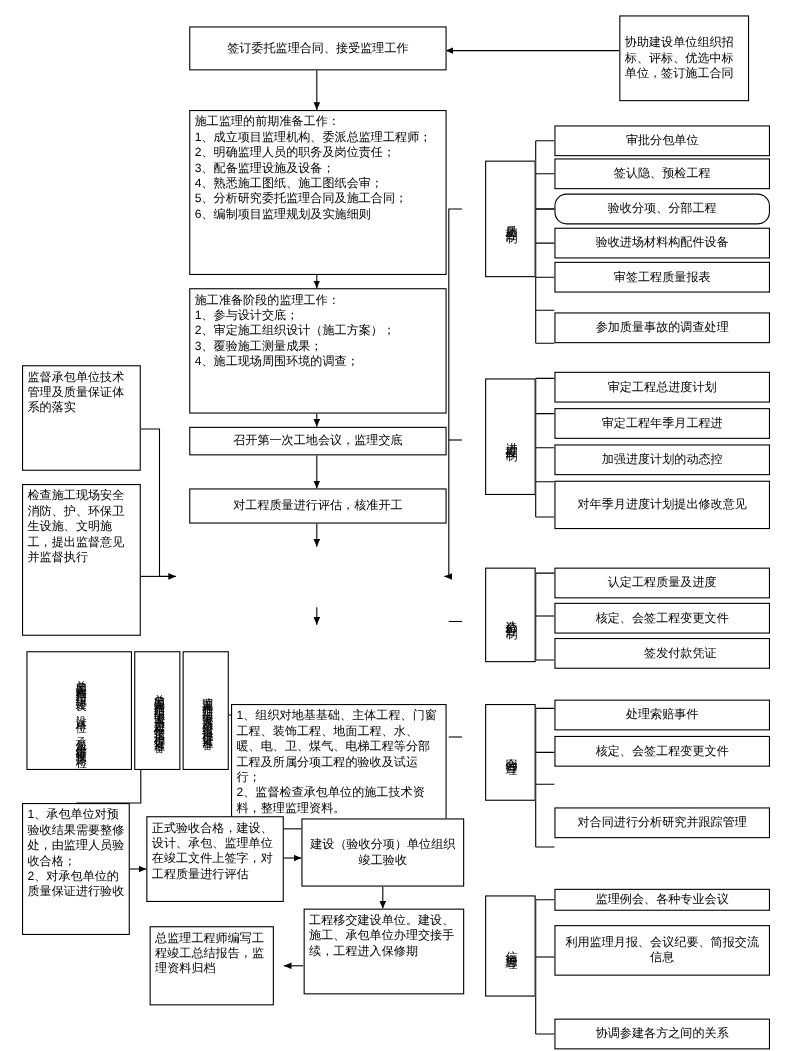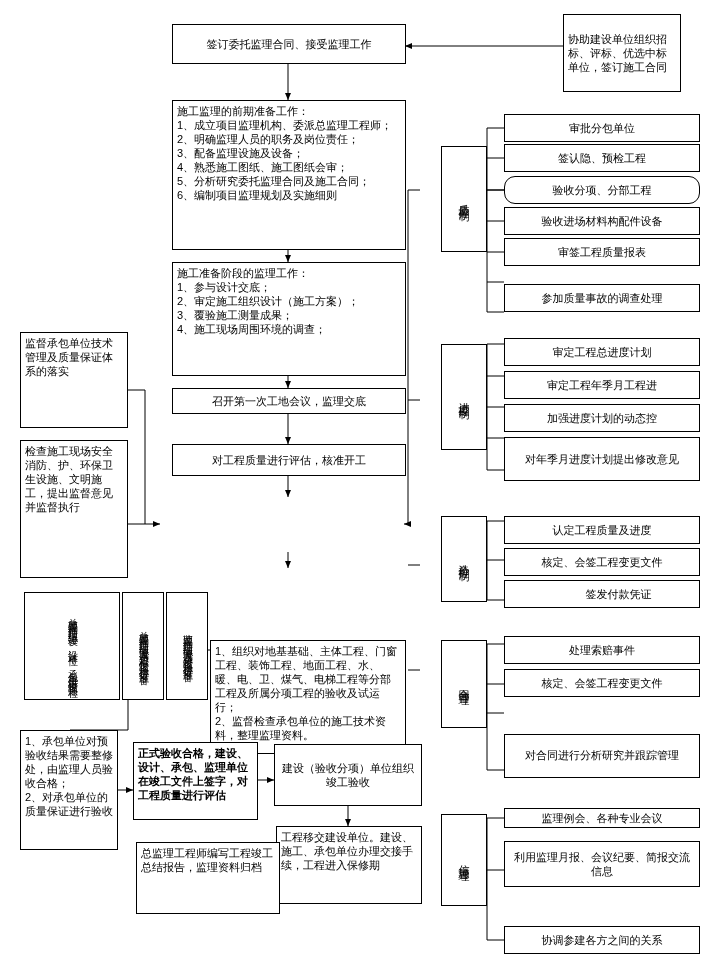--- a/index.html
+++ b/index.html
@@ -125,27 +125,27 @@
 
   <div class="box vert" style="left:24px;top:592px;width:96px;height:108px;font-size:10px;">总监理工程师组织建设、设计单位、承包单位进行竣工预检</div>
 
   <div class="box vert" style="left:122px;top:592px;width:42px;height:108px;font-size:10px;">总监理工程师组织监理人员对工程竣工预检进行准备</div>
 
   <div class="box vert" style="left:166px;top:592px;width:42px;height:108px;font-size:10px;">监理工程师组织监理人员对竣工预检进行准备</div>
 
   <div class="box left" style="left:20px;top:730px;width:98px;height:120px;align-items:flex-start;">1、承包单位对预验收结果需要整修处，由监理人员验收合格；
 2、对承包单位的质量保证进行验收</div>
 
-  <div class="box left" style="left:133px;top:742px;width:125px;height:78px;align-items:flex-start;font-weight:bold;">正式验收合格，建设、设计、承包、监理单位在竣工文件上签字，对工程质量进行评估</div>
+  <div class="box left" style="left:133px;top:742px;width:125px;height:78px;align-items:flex-start;">正式验收合格，建设、设计、承包、监理单位在竣工文件上签字，对工程质量进行评估</div>
 
   <div class="box center" style="left:274px;top:744px;width:148px;height:62px;">建设（验收分项）单位组织竣工验收</div>
 
   <div class="box left" style="left:276px;top:826px;width:146px;height:78px;align-items:flex-start;">工程移交建设单位。建设、施工、承包单位办理交接手续，工程进入保修期</div>
 
-  <div class="box left" style="left:136px;top:842px;width:144px;height:72px;align-items:flex-start;">总监理工程师编写工程竣工总结报告，监理资料归档</div>
+  <div class="box left" style="left:136px;top:842px;width:113px;height:72px;align-items:flex-start;">总监理工程师编写工程竣工总结报告，监理资料归档</div>
 
   <div class="box vert" style="left:441px;top:146px;width:46px;height:106px;font-size:11px;">质量控制</div>
   <div class="box center" style="left:504px;top:114px;width:196px;height:28px;">审批分包单位</div>
   <div class="box center" style="left:504px;top:144px;width:196px;height:28px;">签认隐、预检工程</div>
   <div class="box center" style="left:504px;top:176px;width:196px;height:28px;border-radius:11px;">验收分项、分部工程</div>
   <div class="box center" style="left:504px;top:207px;width:196px;height:28px;">验收进场材料构配件设备</div>
   <div class="box center" style="left:504px;top:238px;width:196px;height:28px;">审签工程质量报表</div>
   <div class="box center" style="left:504px;top:284px;width:196px;height:28px;">参加质量事故的调查处理</div>
 
   <div class="box vert" style="left:441px;top:344px;width:46px;height:106px;font-size:11px;">进度控制</div>
@@ -155,20 +155,20 @@
   <div class="box center" style="left:504px;top:437px;width:196px;height:44px;">对年季月进度计划提出修改意见</div>
 
   <div class="box vert" style="left:441px;top:516px;width:46px;height:86px;font-size:11px;">造价控制</div>
   <div class="box center" style="left:504px;top:516px;width:196px;height:28px;">认定工程质量及进度</div>
   <div class="box center" style="left:504px;top:548px;width:196px;height:28px;">核定、会签工程变更文件</div>
   <div class="box center" style="left:504px;top:580px;width:196px;height:28px;padding-left:37px;">签发付款凭证</div>
 
   <div class="box vert" style="left:441px;top:640px;width:46px;height:88px;font-size:11px;">合同管理</div>
   <div class="box center" style="left:504px;top:636px;width:196px;height:28px;">处理索赔事件</div>
   <div class="box center" style="left:504px;top:669px;width:196px;height:28px;">核定、会签工程变更文件</div>
-  <div class="box center" style="left:504px;top:734px;width:196px;height:44px;font-family:Liberation Mono, monospace;">对合同进行分析研究并跟踪管理</div>
+  <div class="box center" style="left:504px;top:734px;width:196px;height:28px;">对合同进行分析研究并跟踪管理</div>
 
   <div class="box vert" style="left:441px;top:814px;width:46px;height:92px;font-size:11px;">信息管理</div>
   <div class="box center" style="left:504px;top:808px;width:196px;height:20px;">监理例会、各种专业会议</div>
   <div class="box center" style="left:504px;top:841px;width:196px;height:46px;">利用监理月报、会议纪要、简报交流信息</div>
   <div class="box center" style="left:504px;top:926px;width:196px;height:28px;">协调参建各方之间的关系</div>
 
 </div>
 
 </body></html>

